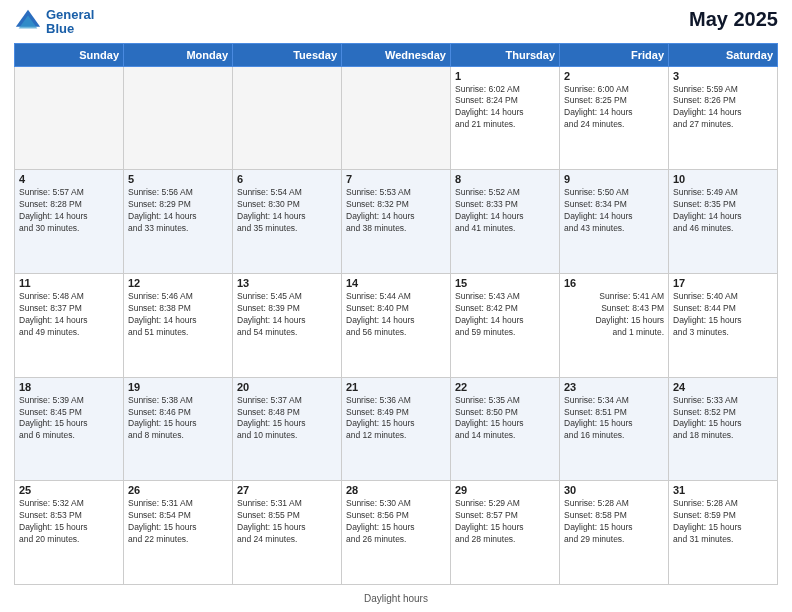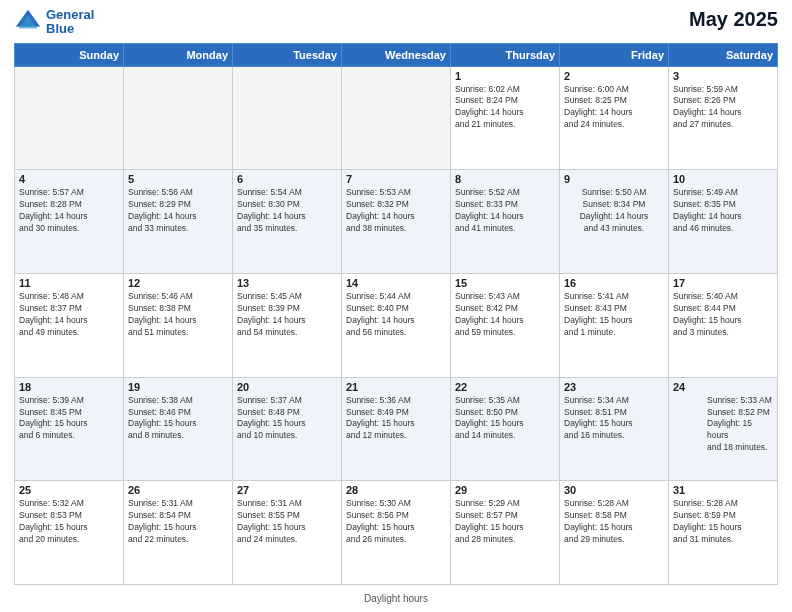--- a/index.html
+++ b/index.html
@@ -193,21 +193,21 @@
           </td>
           <td>
             <span class="day-num">8</span>
             <div class="day-info" style="white-space: pre-line;">Sunrise: 5:52 AM
 Sunset: 8:33 PM
 Daylight: 14 hours
 and 41 minutes.</div>
           </td>
           <td>
             <span class="day-num">9</span>
-            <div class="day-info" style="white-space: pre-line; text-align: center;">Sunrise: 5:50 AM
+            <div class="day-info" style="white-space: pre-line;">Sunrise: 5:50 AM
 Sunset: 8:34 PM
 Daylight: 14 hours
 and 43 minutes.</div>
           </td>
           <td>
             <span class="day-num">10</span>
             <div class="day-info" style="white-space: pre-line;">Sunrise: 5:49 AM
 Sunset: 8:35 PM
 Daylight: 14 hours
 and 46 minutes.</div>
@@ -244,21 +244,21 @@
           </td>
           <td>
             <span class="day-num">15</span>
             <div class="day-info" style="white-space: pre-line;">Sunrise: 5:43 AM
 Sunset: 8:42 PM
 Daylight: 14 hours
 and 59 minutes.</div>
           </td>
           <td>
             <span class="day-num">16</span>
-            <div class="day-info" style="white-space: pre-line;">Sunrise: 5:41 AM
+            <div class="day-info" style="white-space: pre-line; text-align: right;">Sunrise: 5:41 AM
 Sunset: 8:43 PM
 Daylight: 15 hours
 and 1 minute.</div>
           </td>
           <td>
             <span class="day-num">17</span>
             <div class="day-info" style="white-space: pre-line;">Sunrise: 5:40 AM
 Sunset: 8:44 PM
 Daylight: 15 hours
 and 3 minutes.</div>
@@ -302,21 +302,21 @@
           </td>
           <td>
             <span class="day-num">23</span>
             <div class="day-info" style="white-space: pre-line;">Sunrise: 5:34 AM
 Sunset: 8:51 PM
 Daylight: 15 hours
 and 16 minutes.</div>
           </td>
           <td>
             <span class="day-num">24</span>
-            <div class="day-info" style="white-space: pre-line; margin-left: 34px;">Sunrise: 5:33 AM
+            <div class="day-info" style="white-space: pre-line;">Sunrise: 5:33 AM
 Sunset: 8:52 PM
 Daylight: 15 hours
 and 18 minutes.</div>
           </td>
         </tr>
         <tr>
           <td>
             <span class="day-num">25</span>
             <div class="day-info" style="white-space: pre-line;">Sunrise: 5:32 AM
 Sunset: 8:53 PM

